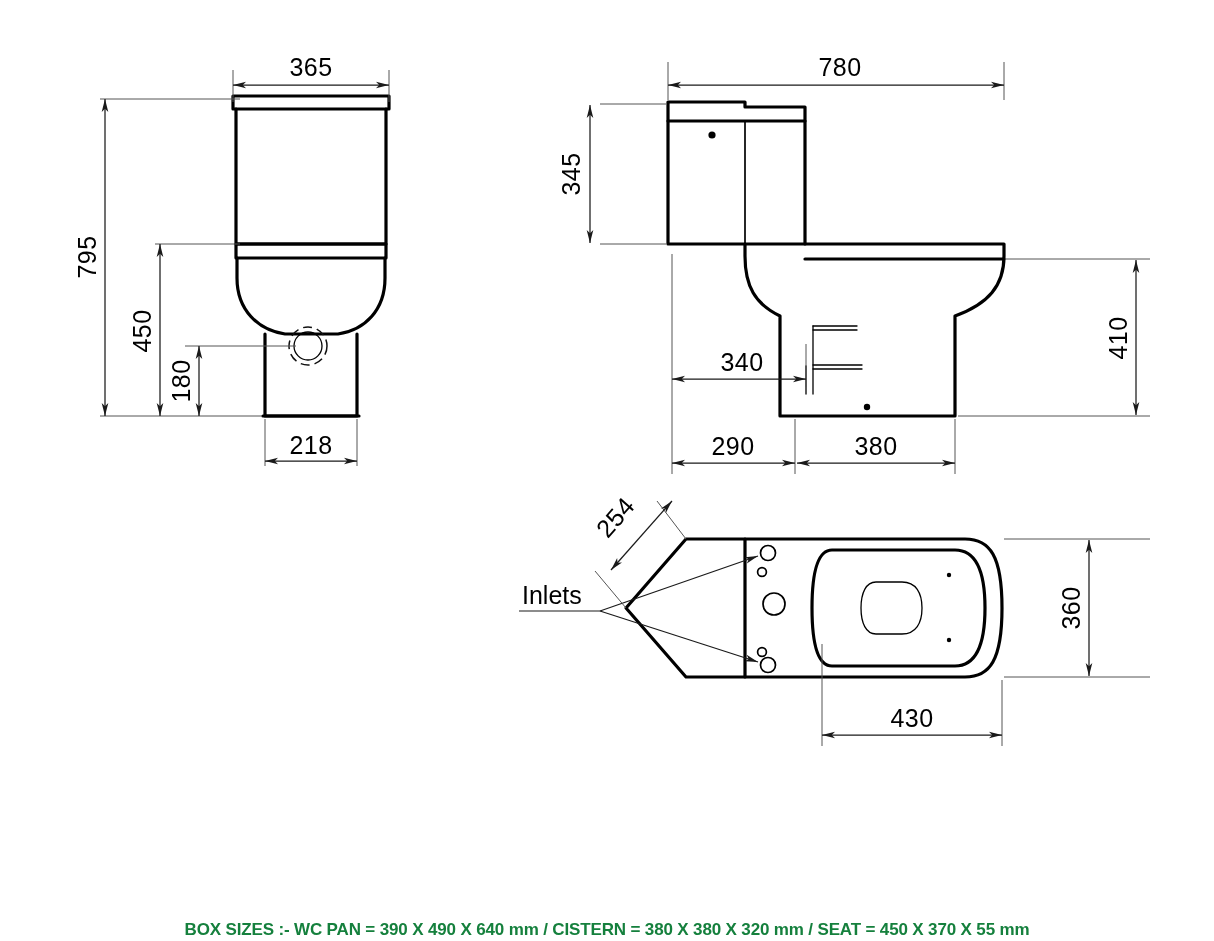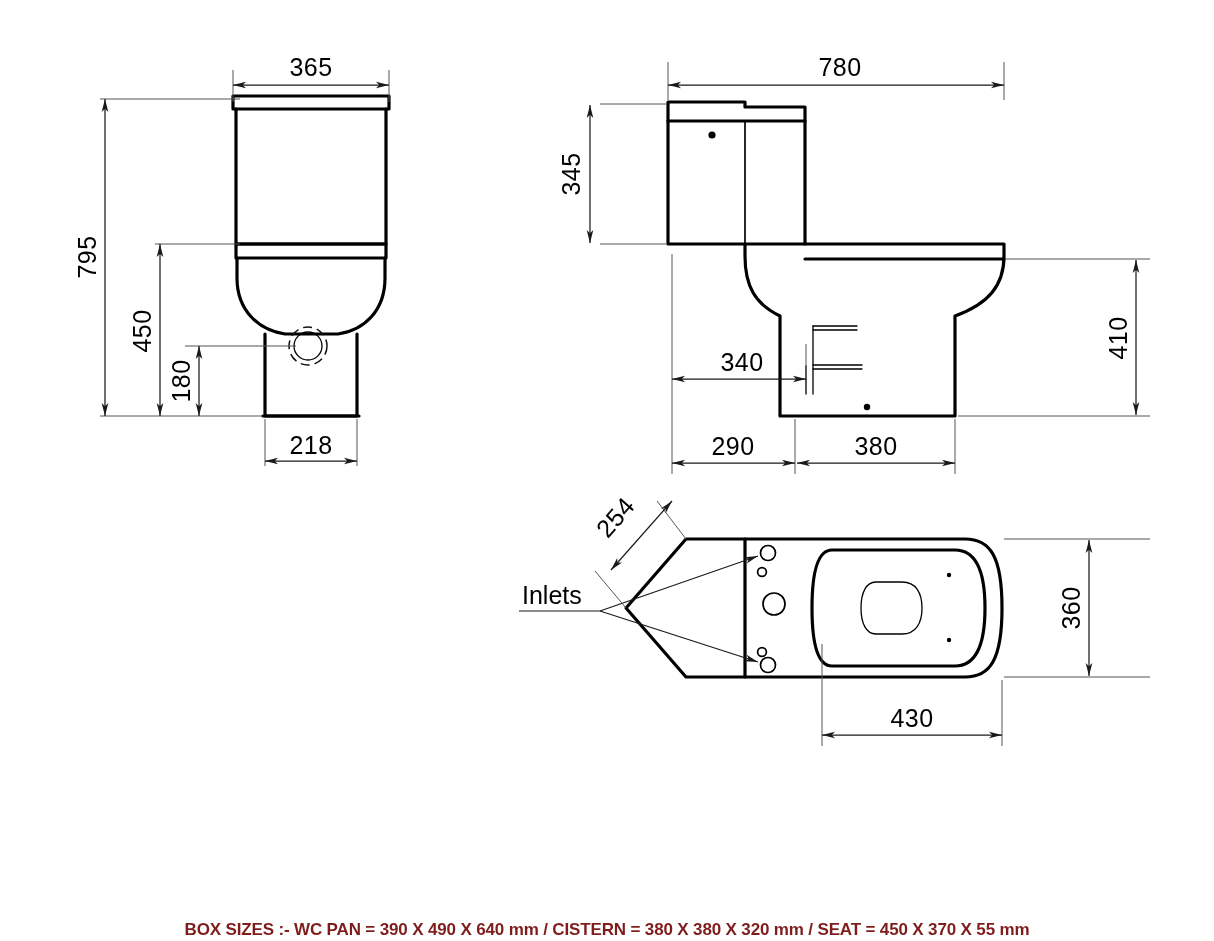--- a/index.html
+++ b/index.html
@@ -93,21 +93,21 @@
   }
   .footer-caption {
     position: absolute;
     left: 0;
     top: 916px;
     width: 1214px;
     text-align: center;
     font-family: "Liberation Sans", sans-serif;
     font-size: 17px;
     font-weight: bold;
-    color: #7f1d1d;
+    color: #15803d;
     letter-spacing: -0.15px;
     white-space: nowrap;
   }
 </style>
 </head>
 <body>
 
 <div id="drawing-root">
 
   <svg class="sheet" viewBox="0 0 1214 941" xmlns="http://www.w3.org/2000/svg">

